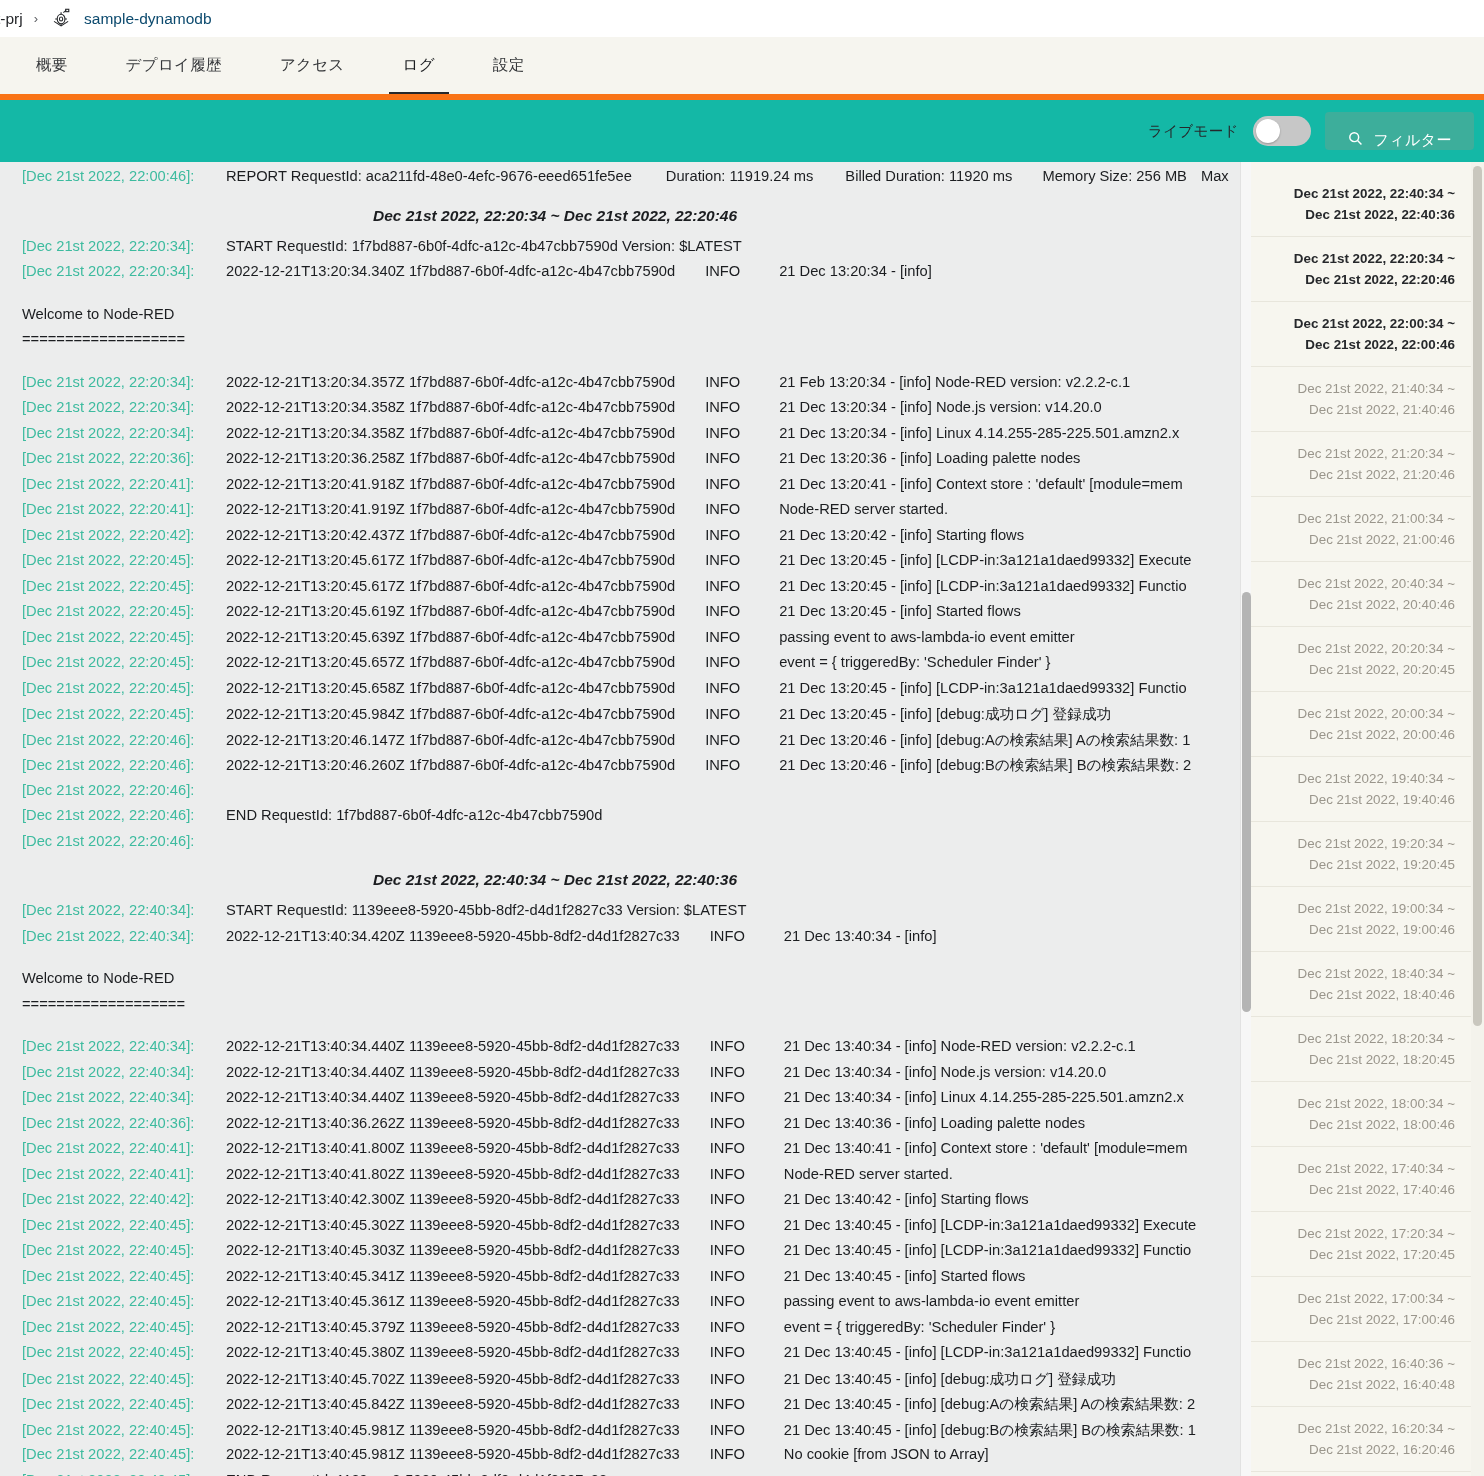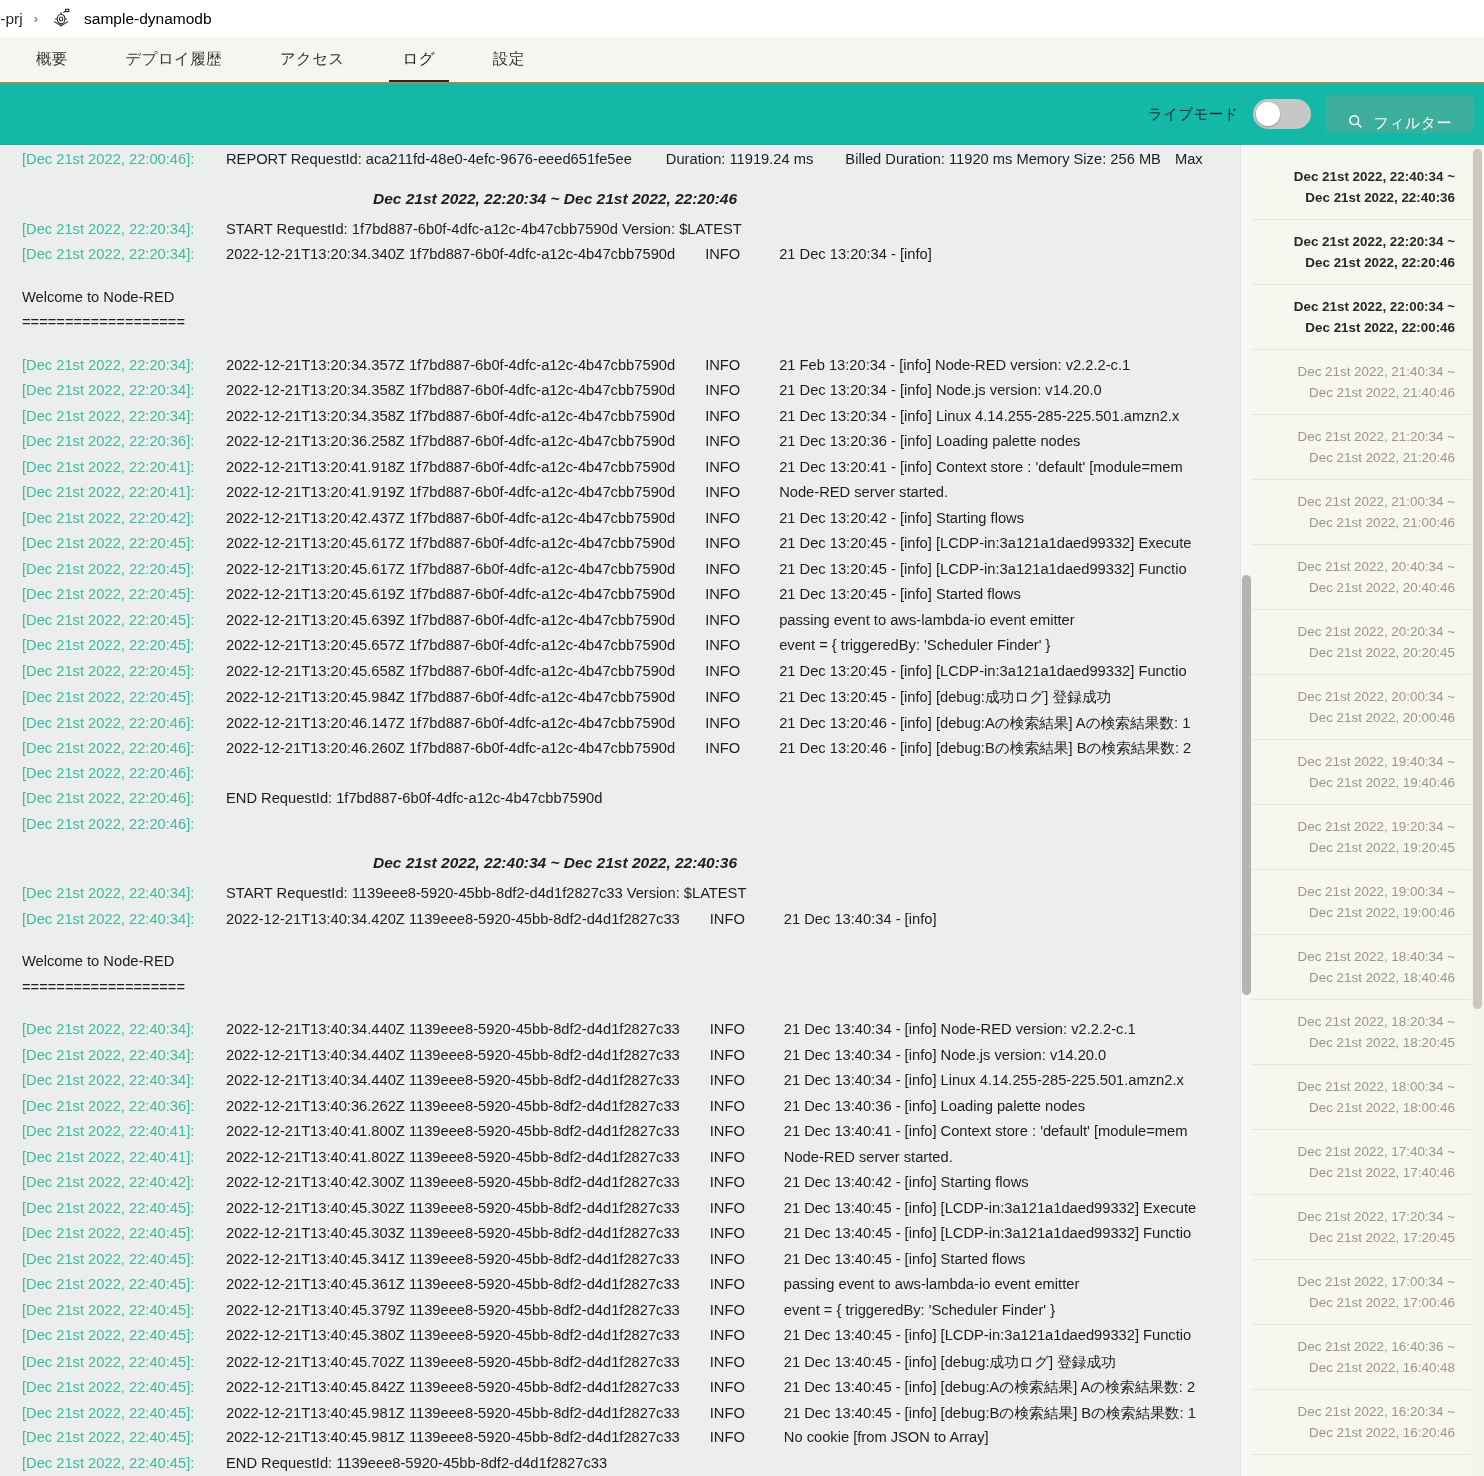--- a/index.html
+++ b/index.html
@@ -14,27 +14,27 @@
   
   .breadcrumb {
     height: 37px; background: #ffffff;
     display: flex; align-items: center; gap: 9px;
     padding: 0 0 0 0; flex: 0 0 auto;
     font-size: 15.5px; color: #26282b;
   }
   .bc-proj { margin-left: -4px; color: #26282b; font-size: 15.5px; }
   .bc-sep { color: #5c5f63; font-size: 13px; margin: 0 2px; }
   .bc-icon { width: 26px; height: 26px; display: inline-flex; align-items: center; justify-content: center; }
-  .bc-name { color: #000000; font-size: 15.5px; text-align: center; }
+  .bc-name { color: #0c4a6e; font-size: 15.5px; text-align: center; }
 
   
   .tabbar {
-    height: 46px; background: #f6f5ef;
+    height: 63px; background: #f6f5ef;
     display: flex; align-items: stretch; flex: 0 0 auto;
-    border-bottom: 1px solid #f97316;
+    border-bottom: 6px solid #f97316;
     padding-left: 14px;
   }
   .tab {
     position: relative; display: flex; align-items: center; justify-content: center;
     padding: 0 22px; margin-right: 14px;
     font-size: 15.5px; color: #35373a; cursor: pointer;
     letter-spacing: 0.3px;
   }
   .tab.active { color: #1b1d20; }
   .tab.active::after {
@@ -81,21 +81,21 @@
     display: flex; align-items: baseline;
     height: 25.5px; font-size: 14.7px; white-space: nowrap;
     color: #1b1d20; padding-left: 22px;
   }
   .ts { color: #3dbb9f; flex: 0 0 auto; width: 200px; }
   .msg { flex: 0 0 auto; margin-left: 4px; }
   .msg .col { display: inline-block; }
   .c-req { }
   .c-dur { margin-left: 34px; }
   .c-bill { margin-left: 32px; }
-  .c-mem { margin-left: 4px; }
+  .c-mem { margin-left: 30px; }
   .c-max { margin-left: 14px; }
   .c-iso { }
   .c-lvl { display: inline-block; width: 74px; margin-left: 30px; }
   .c-txt { }
   .plain { padding-left: 22px; height: 25.5px; font-size: 14.7px; color: #1b1d20; white-space: nowrap; }
   .blank { height: 17px; }
   .divider-row {
     height: 44px; display: flex; align-items: center; justify-content: center;
     padding-right: 130px;
   }

